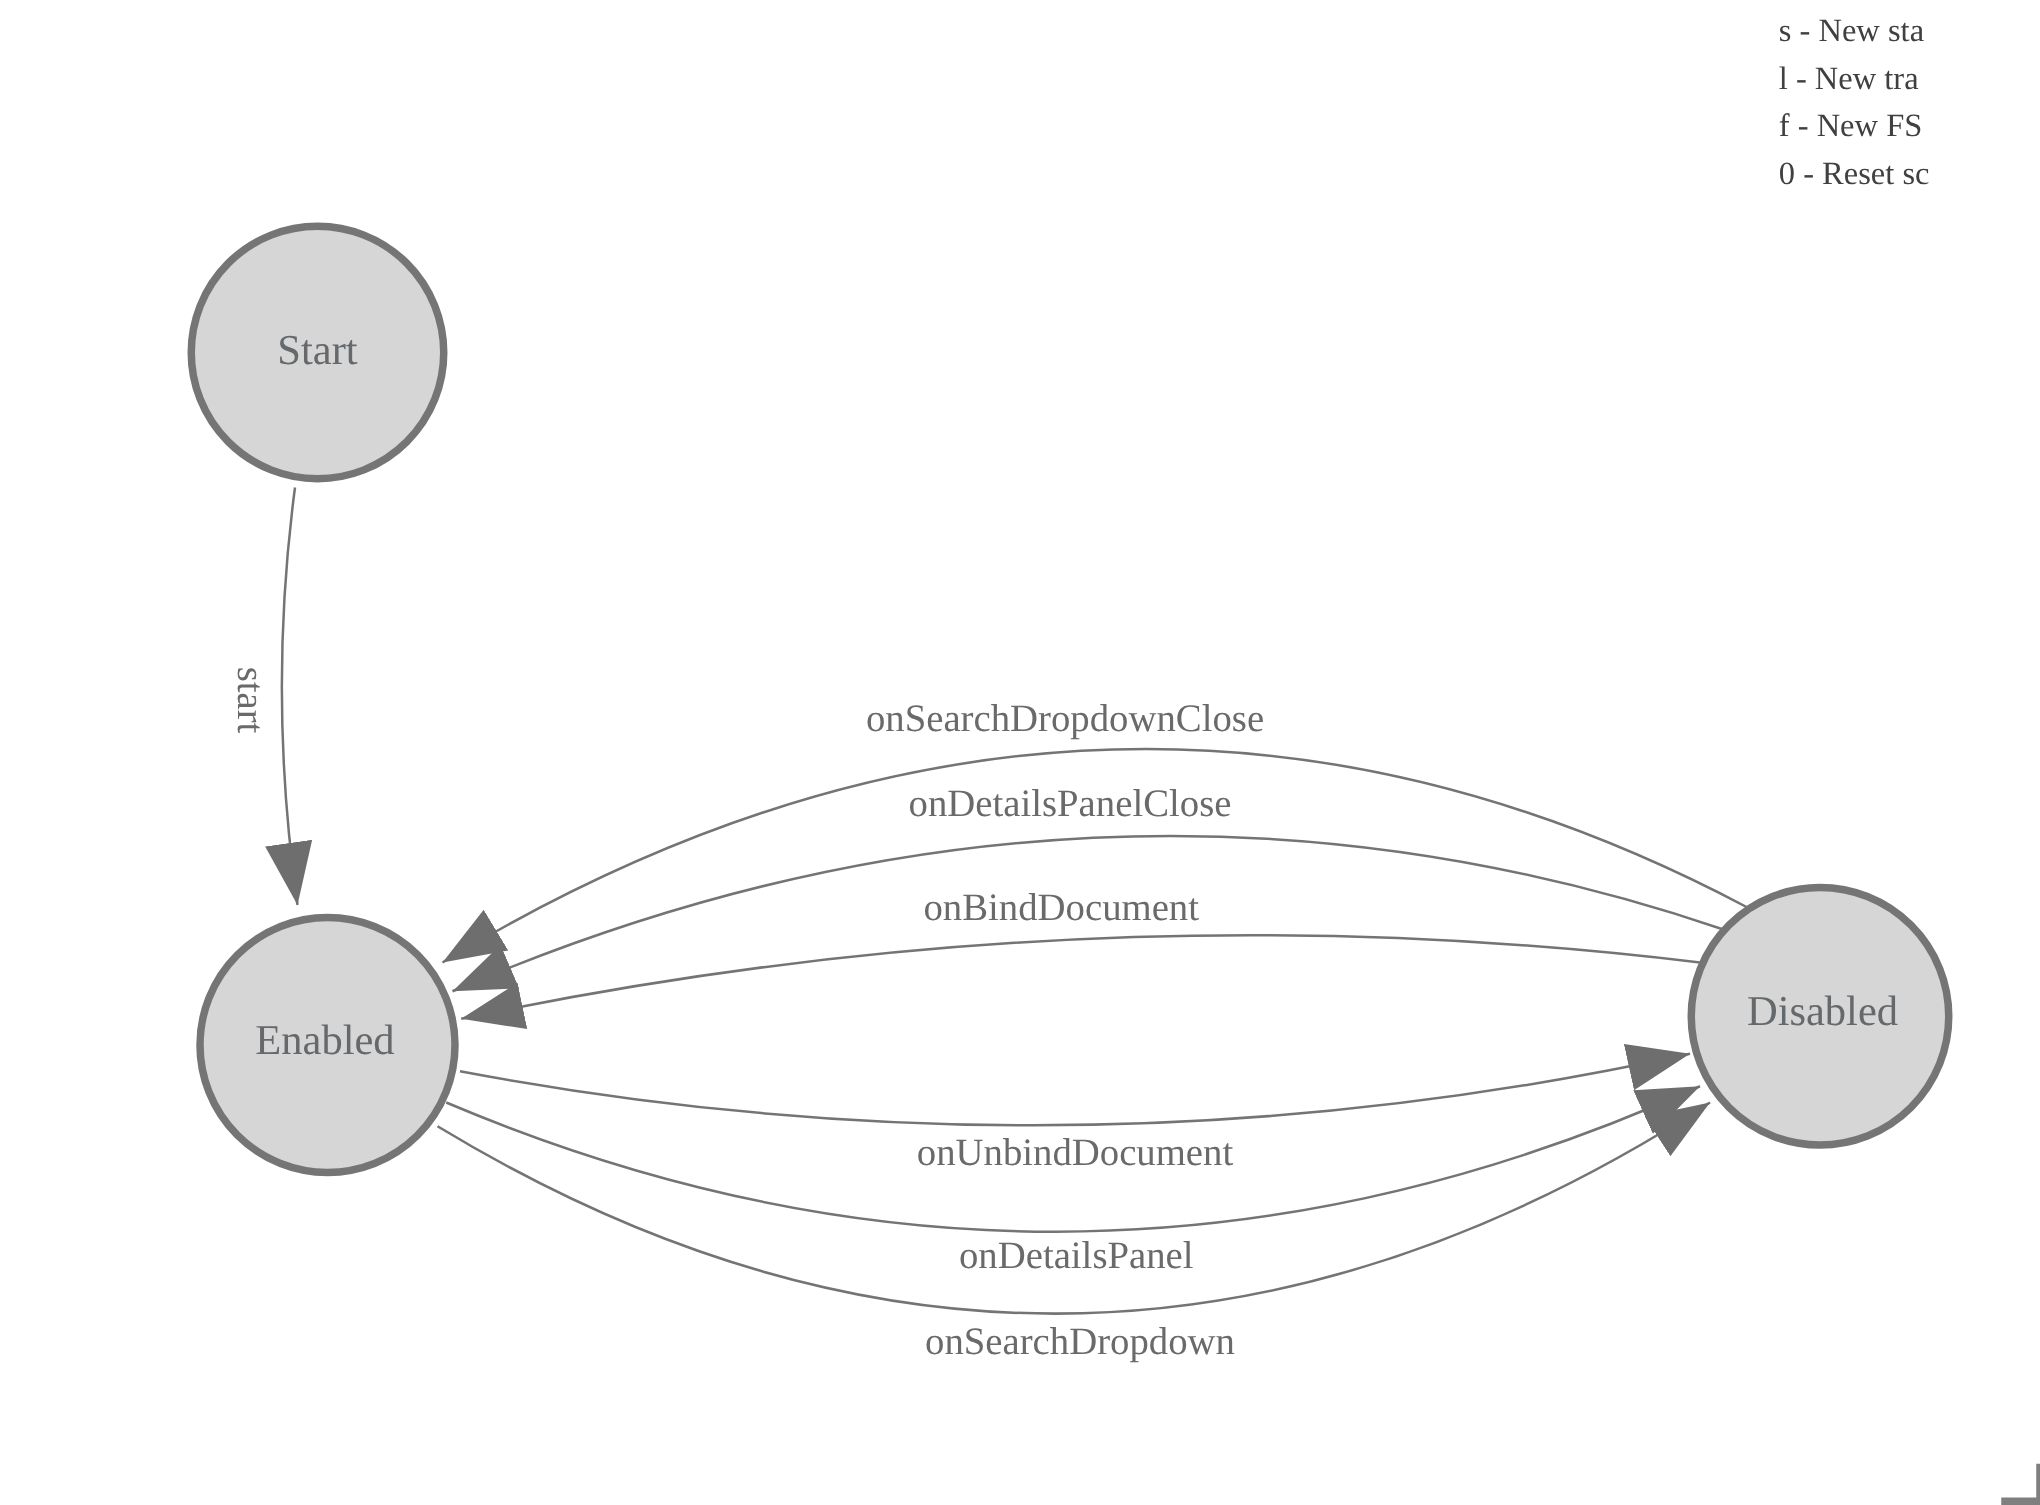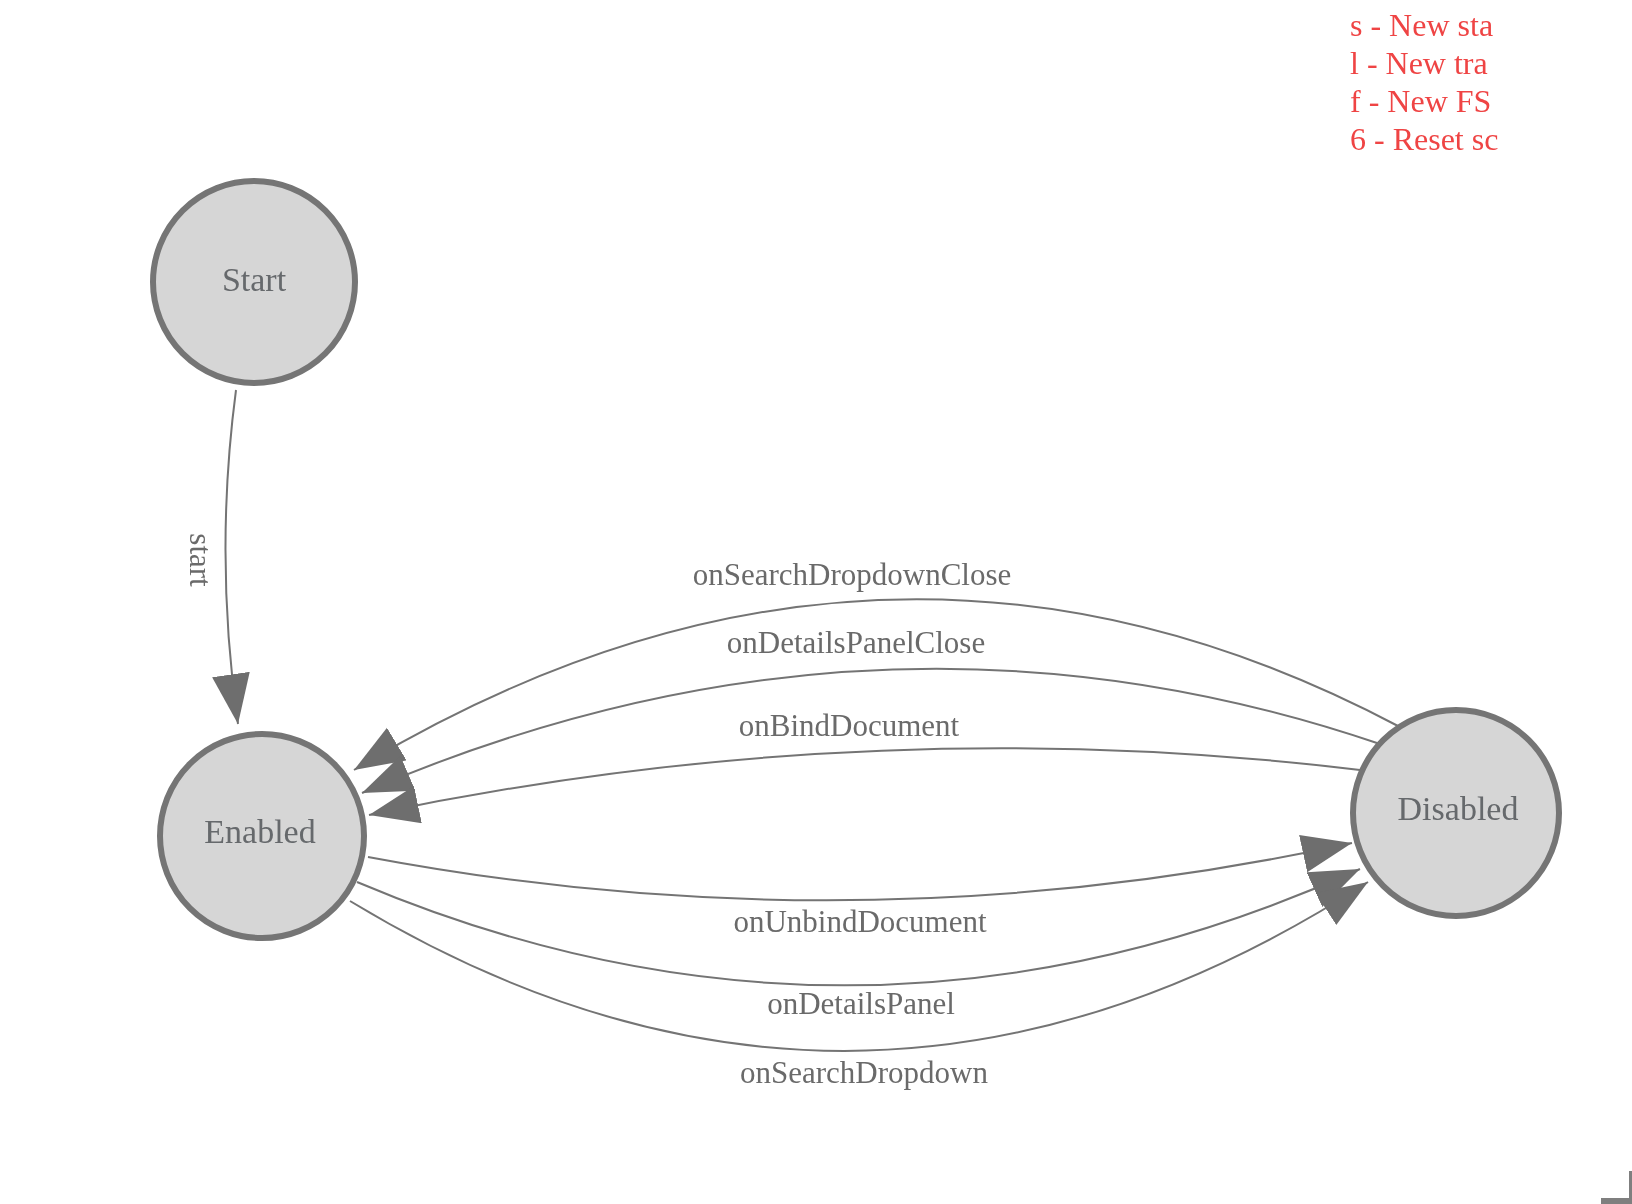--- a/index.html
+++ b/index.html
@@ -36,25 +36,25 @@
     text-anchor: middle;
   }
   .edge-label {
     fill: #6a6a6a;
     font-size: 31px;
     font-family: "Liberation Serif", "DejaVu Serif", serif;
     text-anchor: middle;
   }
   .legend {
     position: absolute;
-    left: 1350px;
+    left: 1423px;
     top: 6px;
-    font-size: 32px;
+    font-size: 26px;
     line-height: 38px;
-    color: #ef4444;
+    color: #404040;
     white-space: nowrap;
   }
   .corner-handle-v {
     position: absolute;
     left: 1629px;
     top: 1171px;
     width: 3px;
     height: 33px;
     background: #7f7f7f;
   }
@@ -103,17 +103,17 @@
 
   <text class="edge-label" x="860" y="932">onUnbindDocument</text>
   <text class="edge-label" x="861" y="1014">onDetailsPanel</text>
   <text class="edge-label" x="864" y="1083">onSearchDropdown</text>
 </svg>
 
 <div class="legend">
   <div>s - New sta</div>
   <div>l - New tra</div>
   <div>f - New FS</div>
-  <div>6 - Reset sc</div>
+  <div>0 - Reset sc</div>
 </div>
 
 <div class="corner-handle-v"></div>
 <div class="corner-handle-h"></div>
 
 </body></html>

